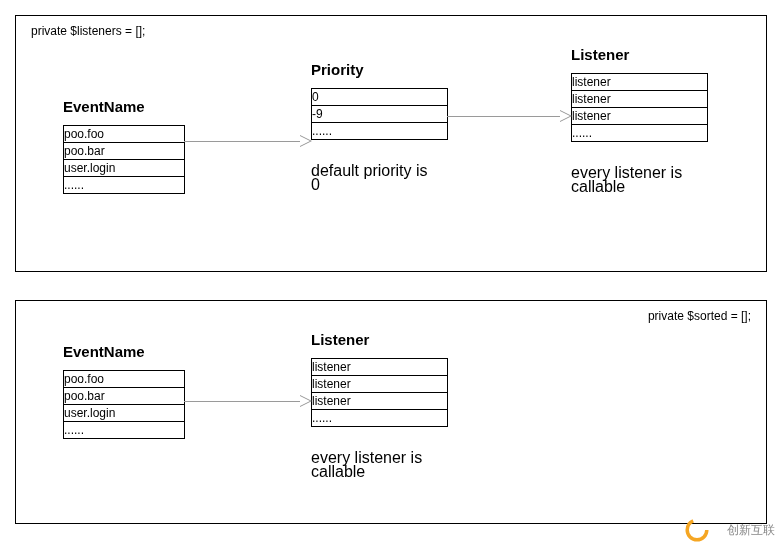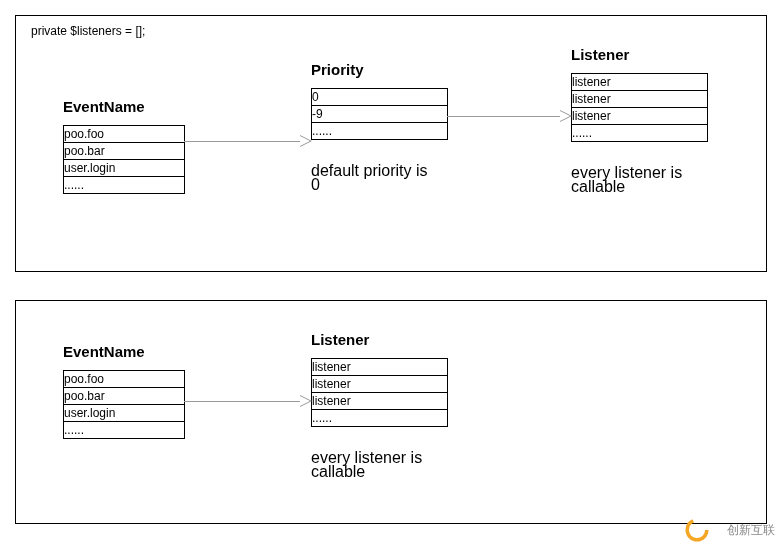--- a/index.html
+++ b/index.html
@@ -70,20 +70,21 @@
   </div>
 
   <div class="arrow-line" style="left:168px;top:125px;width:116px"></div>
   <div class="arrow-head" style="left:284px;top:119px"></div>
 
   <div class="arrow-line" style="left:431px;top:100px;width:113px"></div>
   <div class="arrow-head" style="left:544px;top:94px"></div>
 </div>
 
 <div class="box" style="left:15px;top:300px;width:750px;height:222px">
+  <div class="panel-title" style="right:15px;top:8px">private $sorted = [];</div>
 
   <div class="entity" style="left:47px;top:42px;width:120px">
     <div class="entity-title">EventName</div>
     <div class="entity-table">
       <div class="entity-row">poo.foo</div>
       <div class="entity-row">poo.bar</div>
       <div class="entity-row">user.login</div>
       <div class="entity-row">......</div>
     </div>
   </div>

